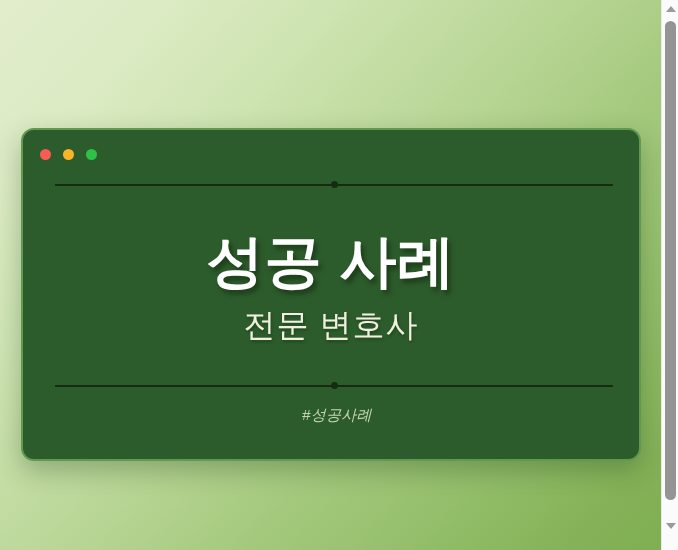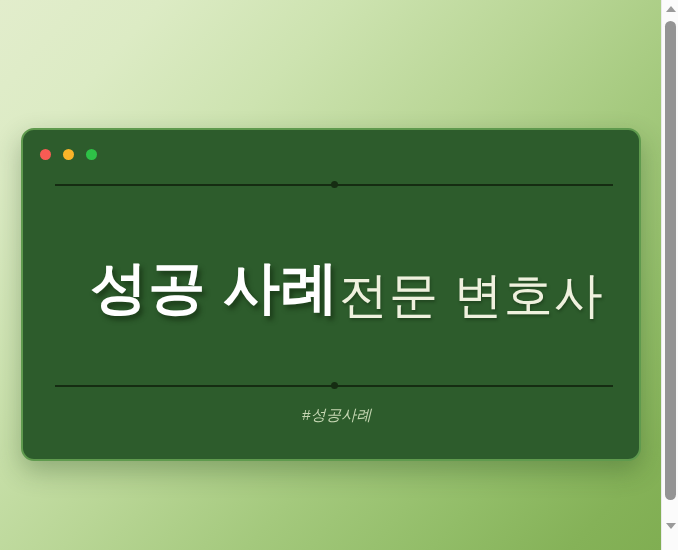--- a/index.html
+++ b/index.html
@@ -79,42 +79,42 @@
     width:7px; height:7px;
     border-radius:50%;
     background:#152c12;
   }
   #divider-top    { top:53px; }
   #divider-bottom { top:254px; }
 
   
   #text-block {
     position:absolute;
-    left:16px; top:62px;
+    left:0; top:62px;
     width:100%;
     height:190px;
     display:flex;
-    flex-direction:row;
+    flex-direction:column;
     align-items:center;
     justify-content:center;
   }
 
   #slide-title {
     font-size:57px;
     font-weight:bold;
     color:#ffffff;
     letter-spacing:1px;
     line-height:1.06;
     text-shadow:3px 4px 5px rgba(12,32,10,0.55);
     white-space:nowrap;
   }
 
   #slide-subtitle {
     margin-top:17px;
-    font-size:49px;
+    font-size:32px;
     font-weight:400;
     color:#eff1de;
     letter-spacing:1px;
     line-height:1.1;
     text-shadow:1px 2px 3px rgba(12,32,10,0.38);
     white-space:nowrap;
   }
 
   #slide-hashtag {
     position:absolute;

